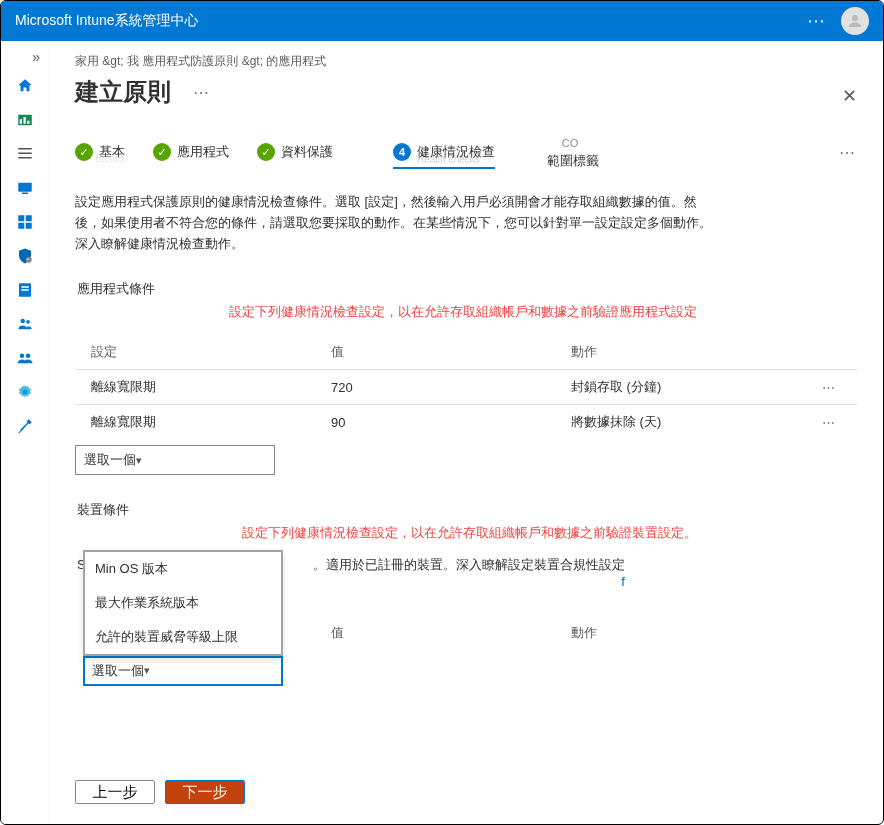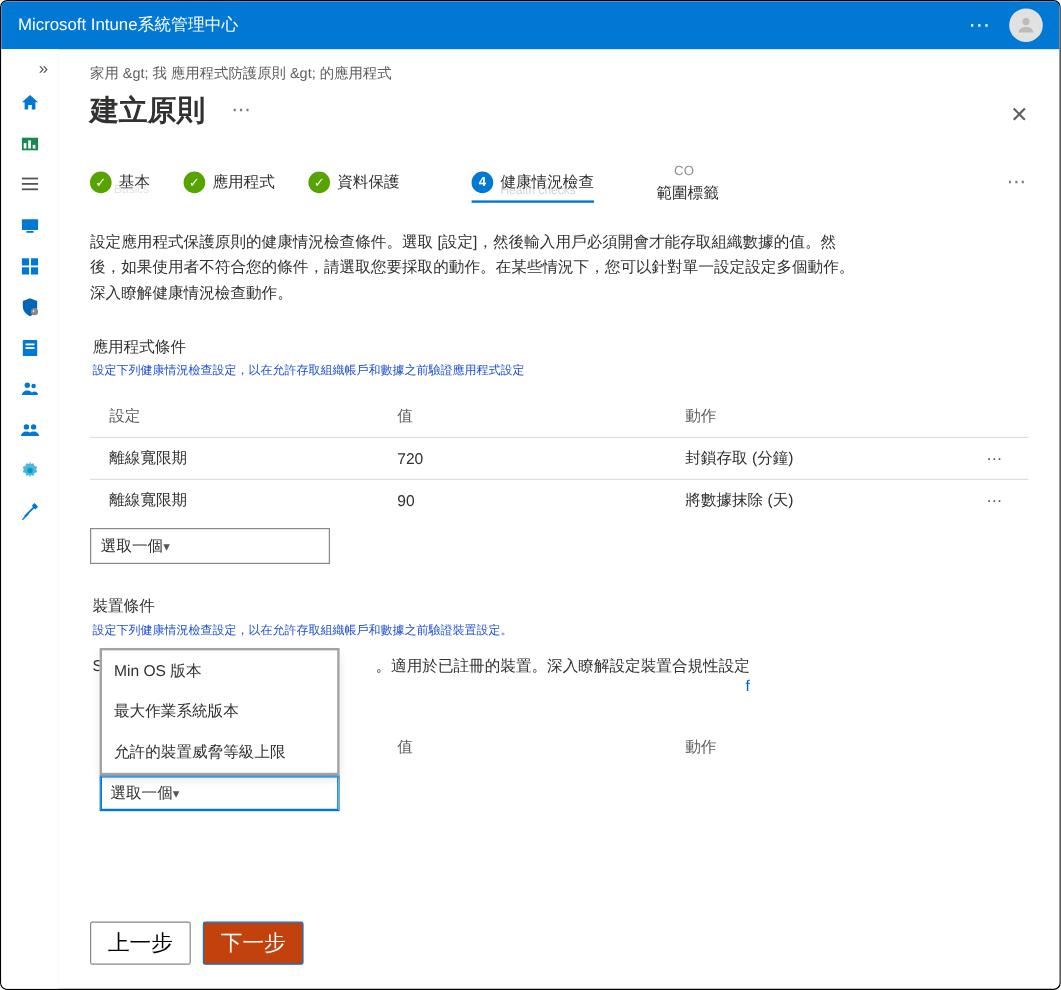--- a/index.html
+++ b/index.html
@@ -28,36 +28,36 @@
   .step .icon.current { background:#0078d4; font-weight:600; }
   .step .icon.co { background:none; color:#8f8f8f; font-weight:400; }
   .step .label { font-size:13px; color:#323130; position:relative; }
   .step.active .label { font-weight:400; color:#323130; }
   .step.active { border-bottom:2px solid #0078d4; padding-bottom:6px; margin-bottom:-8px; }
   .step.active .under { font-size:10px; color:#7f7f7f; position:absolute; top:11px; left:0; white-space:nowrap; opacity:.35; }
   .steps .dots-right { margin-left:auto; color:#777; letter-spacing:2px; font-size:16px; cursor:pointer; }
   .desc { font-size:13px; color:#323130; margin-bottom:26px; max-width:640px; line-height:1.6; }
   .section { margin-bottom:26px; }
   .section-title { font-size:13px; color:#323130; margin:0 0 4px 2px; }
-  .section-sub { font-size:10px; color:#1d4ed8; margin:0 0 12px 2px; max-width:620px; line-height:1.6; }
+  .section-sub { font-size:13px; color:#ef4444; margin:0 0 12px 2px; max-width:620px; line-height:1.6;text-align:right; }
   .link { color:#0067b8; }
   .row-head, .row { display:flex; align-items:center; padding:8px 16px; }
   .row-head { color:#605e5c; font-size:13px; }
   .row { border-top:1px solid #e1dfdd; }
   .col-setting { width:240px; }
   .col-value { width:240px; }
   .col-action { flex:1; }
   .row .dots-cell { color:#555; letter-spacing:2px; cursor:pointer; padding:0 4px; }
   .selectbox { margin-top:6px; border:1px solid #8a8886; height:30px; width:200px; display:flex; align-items:center; padding:0 8px; justify-content:flex-start; font-size:13px; cursor:pointer; background:#fff; }
   .selectbox.active { border:1px solid #0078d4; box-shadow:0 0 0 1px #0078d4 inset; }
   .selectbox .chev { font-size:11px; color:#555; }
   .dropdown { position:absolute; width:200px; background:#fff; border:2px solid #a3a3a3; box-shadow:0 4px 8px rgba(0,0,0,.1); z-index:10; }
   .dropdown .opt { padding:8px 10px; font-size:13px; cursor:pointer; }
   .footer { position:absolute; bottom:20px; left:26px; display:flex; gap:10px; }
-  .btn { height:36px; min-width:80px; padding:0 14px; border:1px solid #8a8886; background:#fff; font-size:18px; cursor:pointer; border-radius:2px; }
+  .btn { height:24px; min-width:80px; padding:0 14px; border:1px solid #8a8886; background:#fff; font-size:15px; cursor:pointer; border-radius:2px; }
   .btn.primary { background:#c2410c; border-color:#0078d4; color:#fff; }
   .device-block { position:relative; }
 </style>
 </head>
 <body>
 
 <div class="frame">
   <div class="topbar">
     <span class="title">Microsoft Intune系統管理中心</span>
     <span class="spacer"></span>

